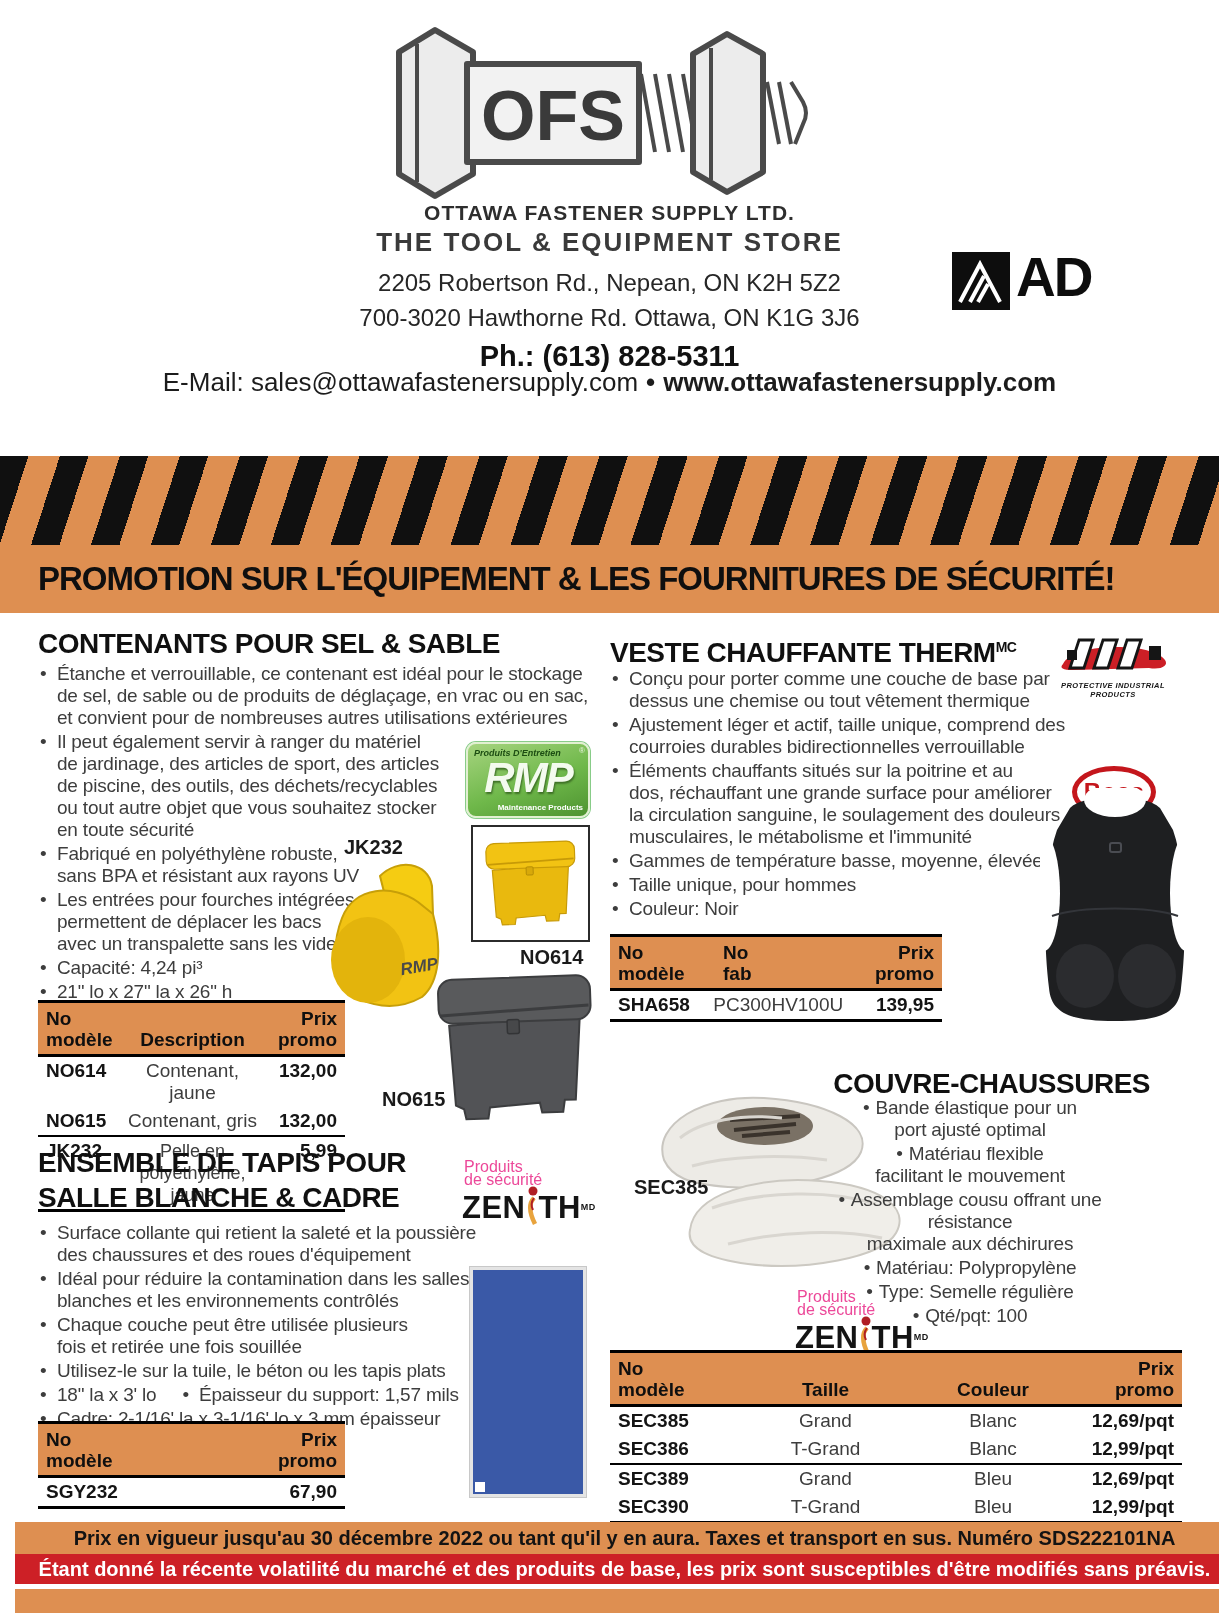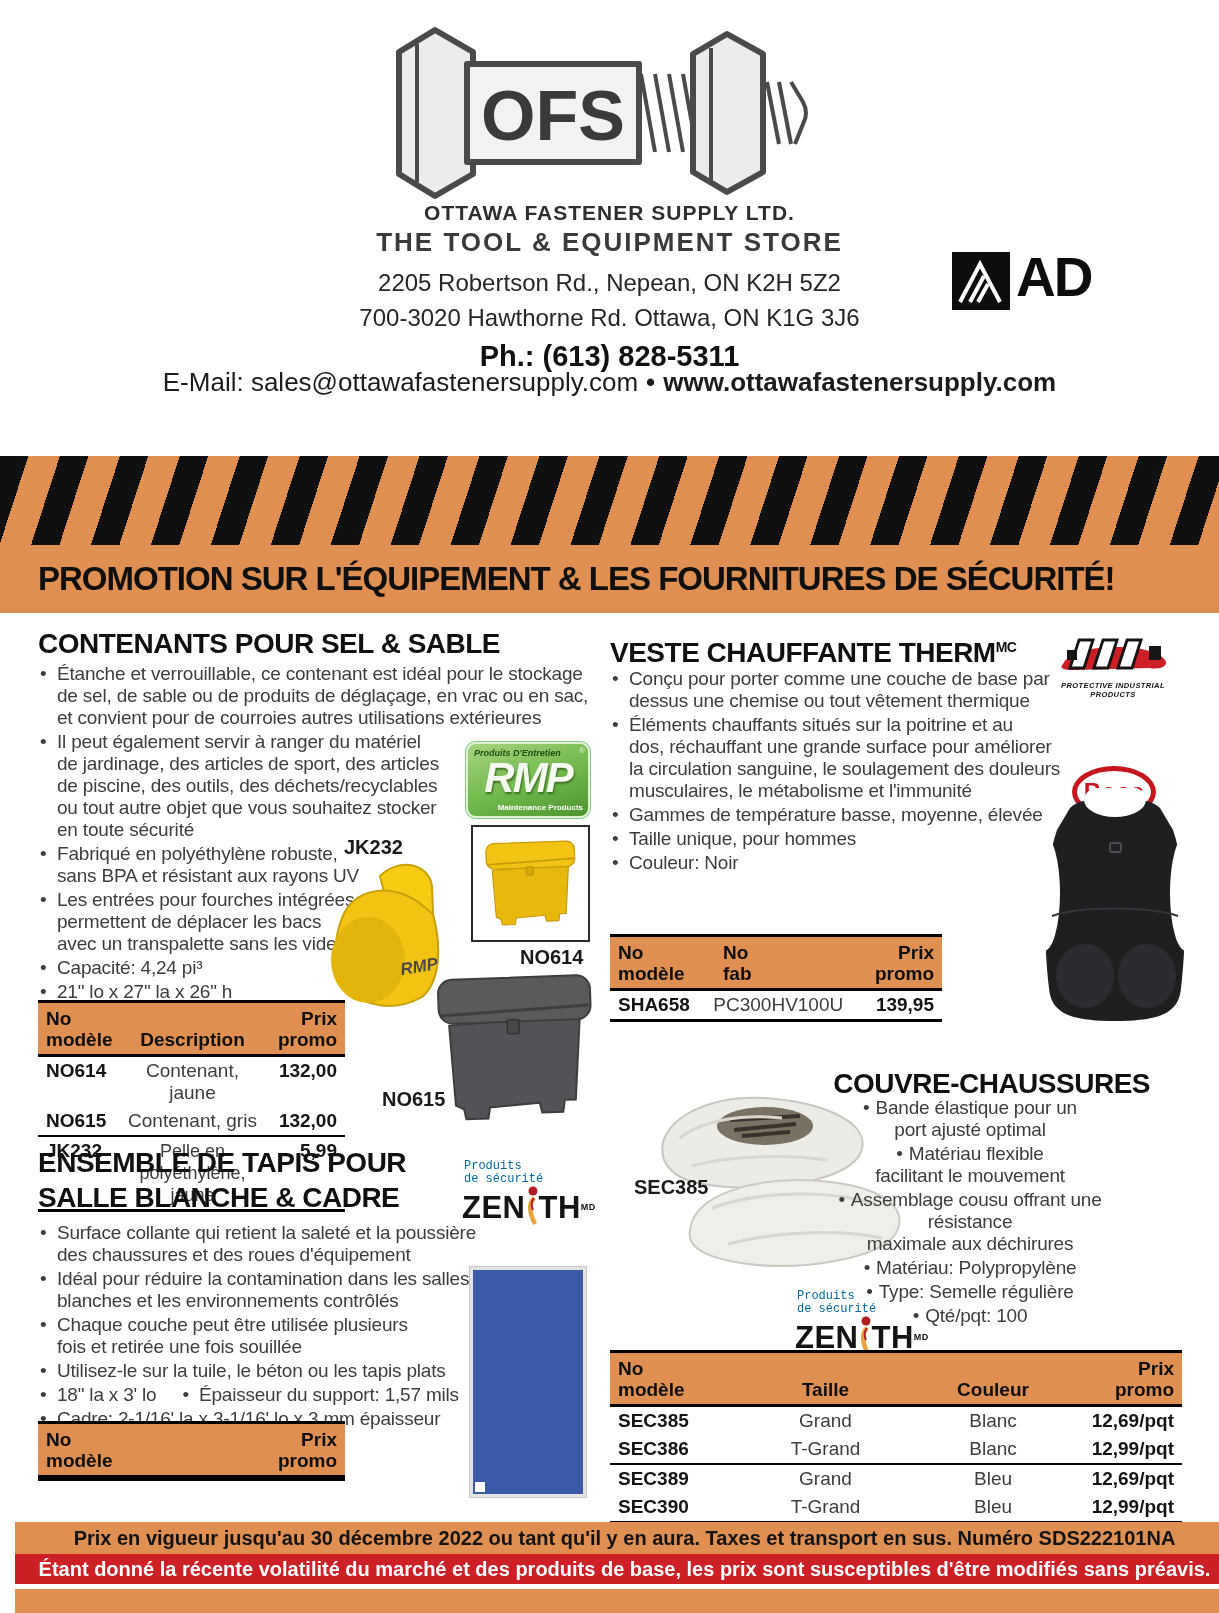--- a/index.html
+++ b/index.html
@@ -85,21 +85,21 @@
     width:124px; height:76px; border-radius:10px;
     background:linear-gradient(160deg,#a6d47f 0%,#6fb84a 55%,#4e9431 100%);
     border:2px solid #e2f0d2; box-shadow:0 0 0 1px #8c8; position:relative; overflow:hidden;
   }
   .rmp .top { position:absolute; left:6px; top:4px; font-size:9px; font-weight:bold; color:#1c4d12; font-style:italic; }
   .rmp .main { position:absolute; left:0; top:10px; width:100%; text-align:center; font-size:42px; font-weight:bold; font-style:italic; color:#f4fbee; text-shadow:1px 2px 2px #3e7026; letter-spacing:-2px; }
   .rmp .bottom { position:absolute; right:5px; bottom:4px; font-size:8px; font-weight:bold; color:#fff; }
   .rmp .reg { position:absolute; right:3px; top:2px; font-size:8px; color:#e8f5dc; }
 
   .zenith { width:150px; }
-  .zenith .small { font-size:12px; line-height:13px; color:#0369a1; padding-left:2px;font-family:Liberation Mono, monospace; }
+  .zenith .small { font-size:16px; line-height:13px; color:#ec4899; padding-left:2px; }
   .zenith .big { font-size:31px; font-weight:bold; color:#141414; letter-spacing:0.5px; display:flex; align-items:flex-end; }
   .zenith .big sup { font-size:9px; margin-bottom:14px; }
   .zenith svg { margin:0 -1px; }
 
   .pip { width:130px; text-align:center; }
   .pip .word { font-size:7.5px; font-weight:bold; font-style:italic; letter-spacing:0.4px; color:#151515; margin-top:1px; }
 
   .boss {
     width:84px; height:52px; border:5px solid #C4161C; border-radius:50%;
     display:flex; align-items:center; justify-content:center; position:relative;
@@ -172,21 +172,21 @@
   <div class="abs stripes"></div>
   <div class="abs titleband">
     <h1>PROMOTION SUR L'ÉQUIPEMENT &amp; LES FOURNITURES DE SÉCURITÉ!</h1>
   </div>
 
   <h2 class="abs sec" style="left:38px;top:626px;">CONTENANTS POUR SEL &amp; SABLE</h2>
 
   <ul class="plist abs" style="left:38px;top:663px;width:580px;">
     <li>Étanche et verrouillable, ce contenant est idéal pour le stockage
 de sel, de sable ou de produits de déglaçage, en vrac ou en sac,
-et convient pour de courroies autres utilisations extérieures</li>
+et convient pour de nombreuses autres utilisations extérieures</li>
     <li>Il peut également servir à ranger du matériel
 de jardinage, des articles de sport, des articles
 de piscine, des outils, des déchets/recyclables
 ou tout autre objet que vous souhaitez stocker
 en toute sécurité</li>
     <li>Fabriqué en polyéthylène robuste,
 sans BPA et résistant aux rayons UV</li>
     <li>Les entrées pour fourches intégrées
 permettent de déplacer les bacs
 avec un transpalette sans les vider</li>
@@ -271,20 +271,24 @@
     <li>Cadre: 2-1/16' la x  3-1/16' lo x 3 mm épaisseur</li>
   </ul>
 
   <div class="abs ptable t2" style="left:38px;top:1421px;width:307px;">
     <div class="thead">
       <span class="c1">No
 modèle</span>
       <span class="c2">Prix
 promo</span>
     </div>
+    <div class="trow">
+      <span class="c1 model">SGY232</span>
+      <span class="c2 price">67,90</span>
+    </div>
   </div>
 
   <div class="abs zenith" style="left:462px;top:1160px;">
     <div class="small">
       <div>Produits</div>
       <div>de sécurité</div>
     </div>
     <div class="big">
       <span>ZEN</span>
         <svg width="15" height="40" viewBox="0 0 15 40">
@@ -297,20 +301,22 @@
     </div>
   </div>
 
   <div class="abs bluemat" style="left:470px;top:1267px;"></div>
 
   <h2 class="abs sec" style="left:610px;top:630px;"><span>VESTE CHAUFFANTE THERM</span><sup>MC</sup></h2>
 
   <ul class="plist abs" style="left:610px;top:668px;width:470px;">
     <li>Conçu pour porter comme une couche de base par
 dessus une chemise ou tout vêtement thermique</li>
+    <li>Ajustement léger et actif, taille unique, comprend des
+courroies durables bidirectionnelles verrouillable</li>
     <li>Éléments chauffants situés sur la poitrine et au
 dos, réchauffant une grande surface pour améliorer
 la circulation sanguine, le soulagement des douleurs
 musculaires, le métabolisme et l'immunité</li>
     <li>Gammes de température basse, moyenne, élevée</li>
     <li>Taille unique, pour hommes</li>
     <li>Couleur: Noir</li>
   </ul>
 
   <div class="abs pip" style="left:1048px;top:634px;">

